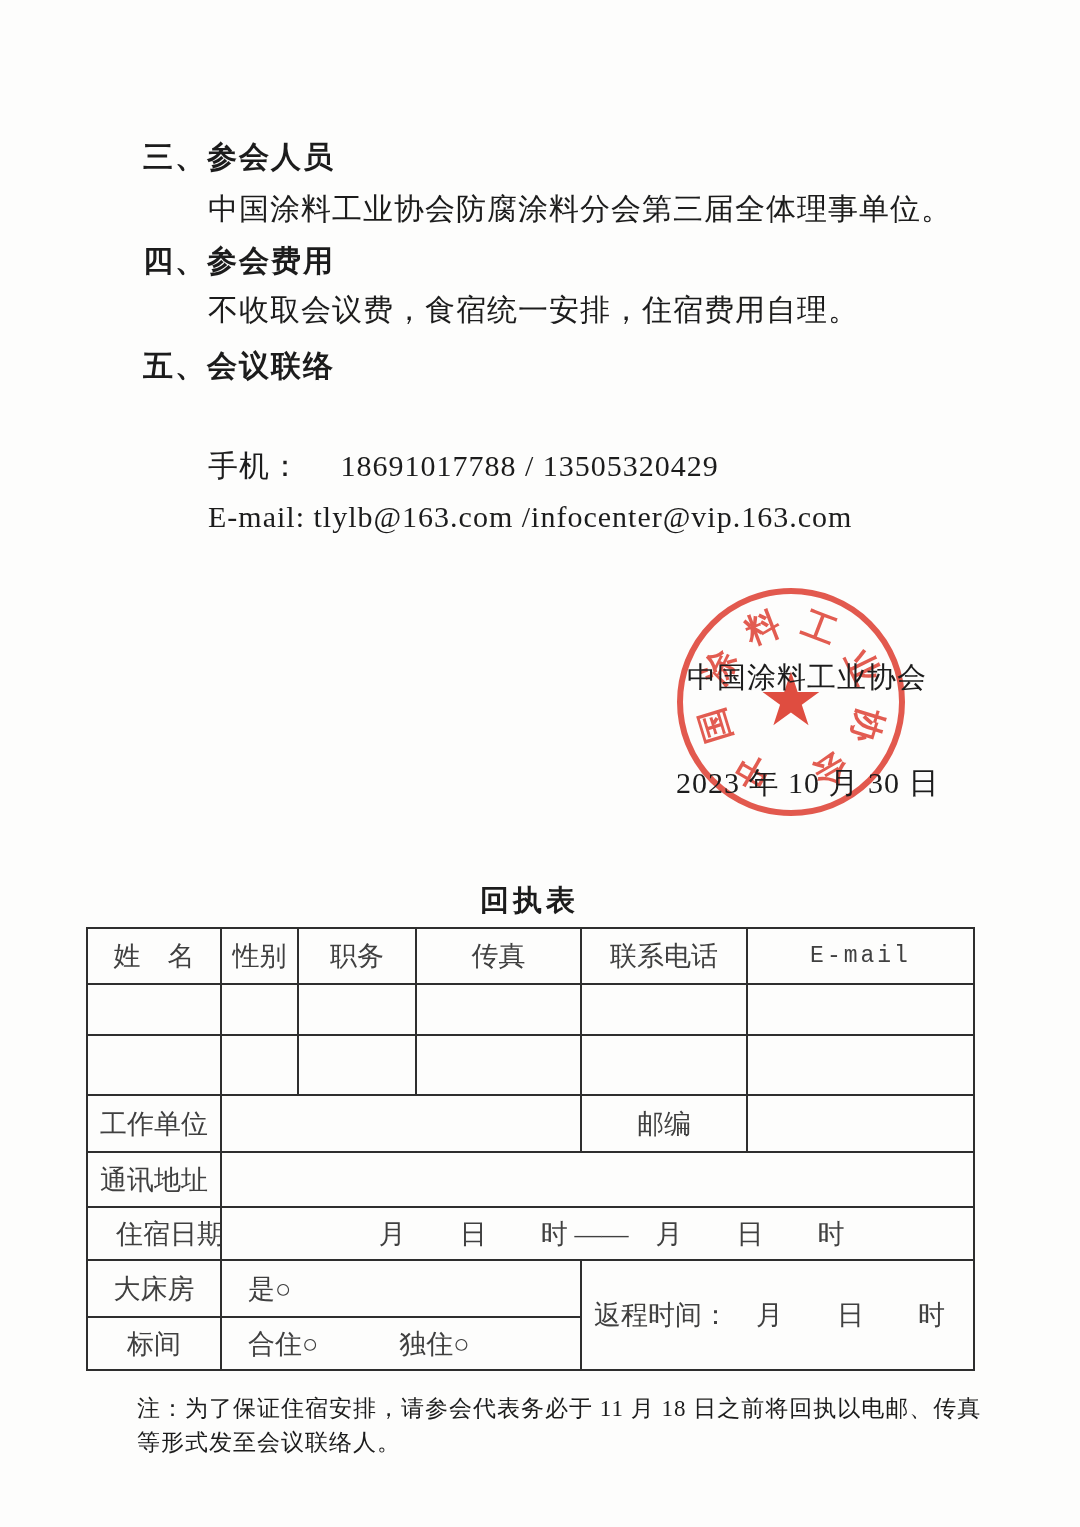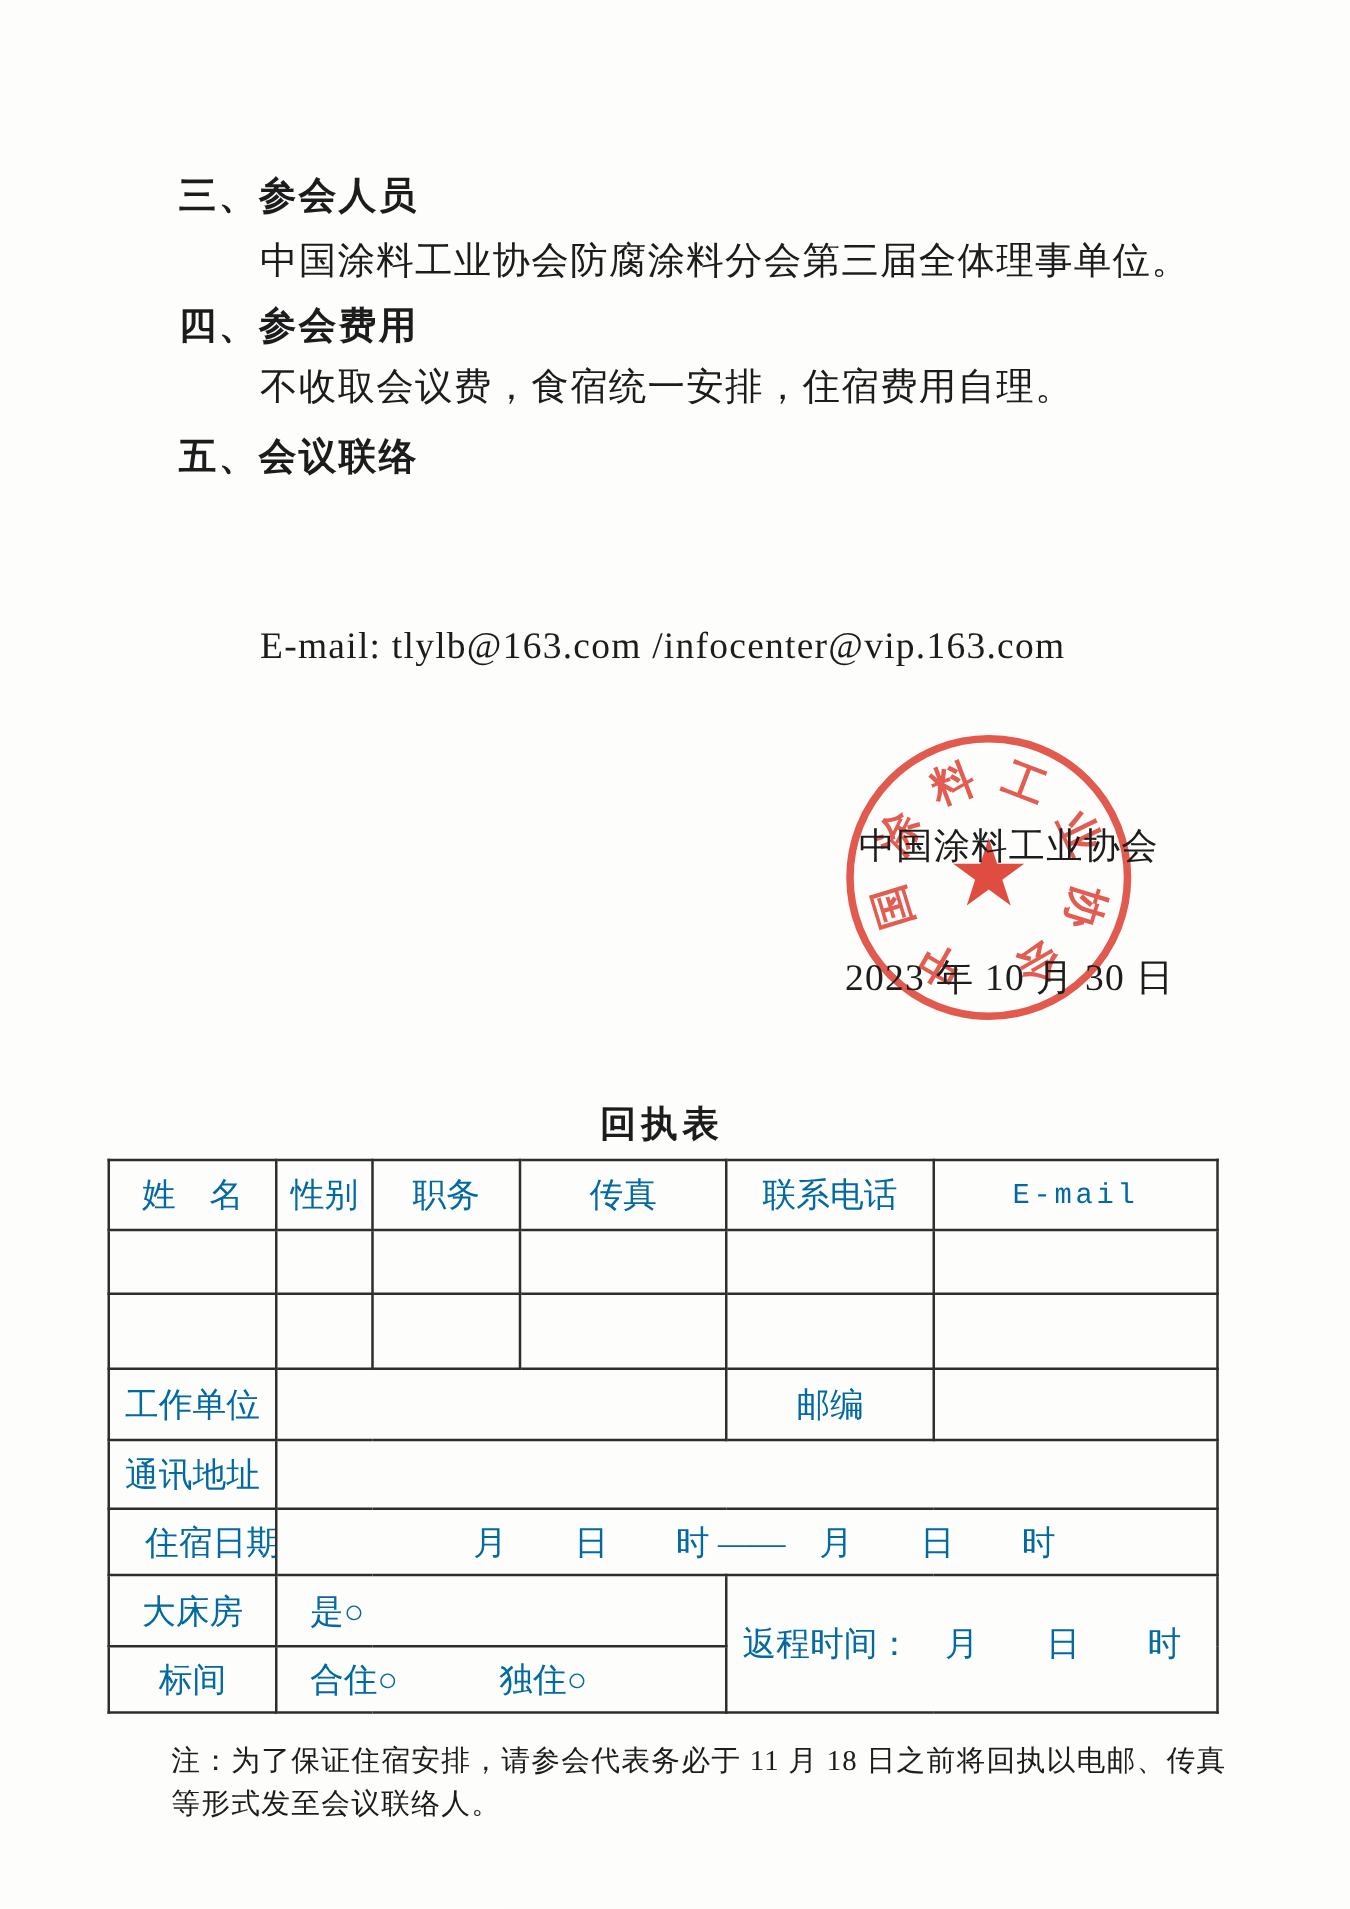--- a/index.html
+++ b/index.html
@@ -40,21 +40,21 @@
   .sig-org{left:687px;top:659px;font-size:29px;letter-spacing:1px;z-index:3;}
   .sig-date{left:676px;top:719px;font-size:30px;letter-spacing:1px;z-index:3;margin-top:45px;}
   
   .form-title{
     left:86px;top:882px;width:887px;text-align:center;
     font-size:29px;font-weight:bold;letter-spacing:4px;
   }
   table.form{
     position:absolute;left:86px;top:927px;
     border-collapse:collapse;table-layout:fixed;width:887px;
-    font-size:27px;color:#0369a1;
+    font-size:27px;color:#404040;
   }
   table.form td{
     border:2px solid #2e2e2e;
     padding:0;vertical-align:middle;text-align:center;
     overflow:hidden;white-space:nowrap;
   }
   table.form td.left{text-align:left;padding-left:26px;}
   table.form td.ret{text-align:left;padding-left:12px;}
   td.email-hd{
     font-family:"Liberation Mono","DejaVu Sans Mono",monospace;
@@ -77,20 +77,21 @@
 
 <div class="page">
 
   <div class="abs sec-heading" style="top:138px">三、参会人员</div>
   <div class="abs sec-heading" style="top:242px">四、参会费用</div>
 
   <div class="abs sec-body" style="top:190px">中国涂料工业协会防腐涂料分会第三届全体理事单位。</div>
   <div class="abs sec-body" style="top:291px">不收取会议费，食宿统一安排，住宿费用自理。</div>
 
   <div class="abs sec-heading" style="top:347px">五、会议联络</div>
+  <div class="abs sec-body" style="top:447px">手机：　 18691017788 / 13505320429</div>
   <div class="abs sec-body" style="top:498px">E-mail: tlylb@163.com /infocenter@vip.163.com</div>
 
   <div class="stamp">
     <div class="ring"></div>
     <span class="schar" style="--a:-150deg">中</span>
     <span class="schar" style="--a:-107deg">国</span>
     <span class="schar" style="--a:-64deg">涂</span>
     <span class="schar" style="--a:-21deg">料</span>
     <span class="schar" style="--a:21deg">工</span>
     <span class="schar" style="--a:64deg">业</span>

